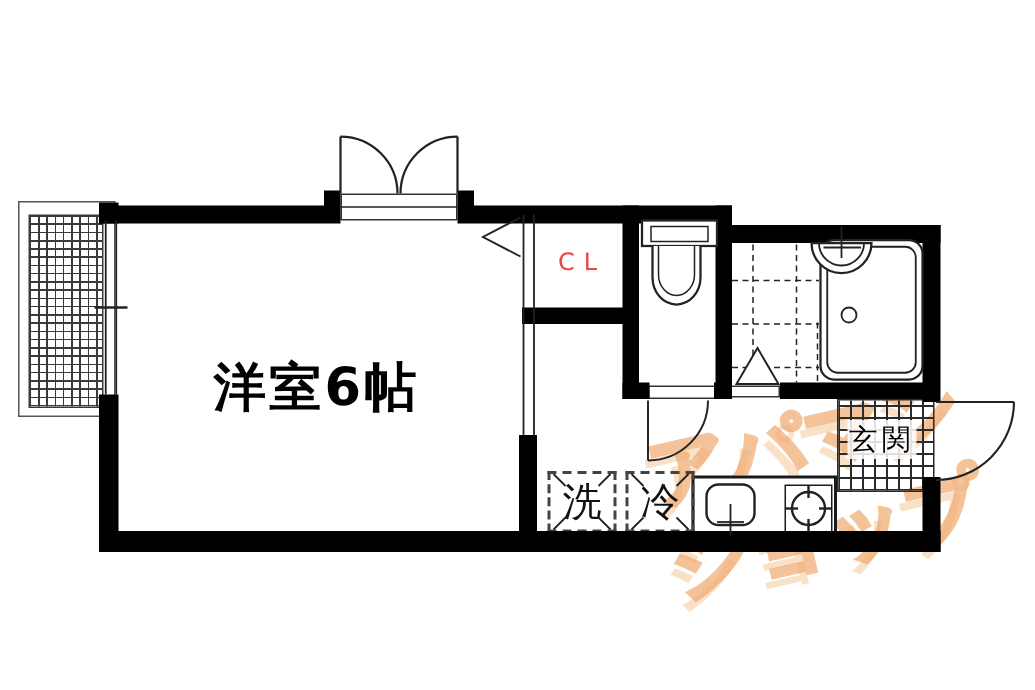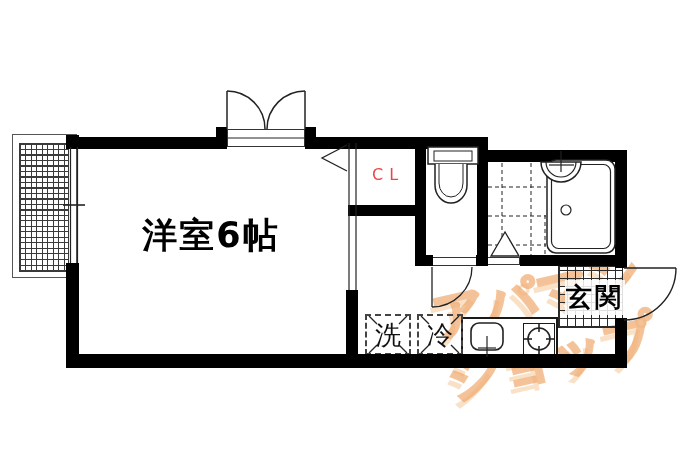--- a/index.html
+++ b/index.html
@@ -16,21 +16,21 @@
     background:
       repeating-linear-gradient(0deg,#2b2b2b 0 1px,transparent 1px 8px),
       repeating-linear-gradient(90deg,#2b2b2b 0 1px,transparent 1px 8px);}
   .counter{position:absolute;background:#fff;border:2px solid #1a1a1a;box-sizing:border-box;z-index:3;}
   .dashed-box{position:absolute;border:2px dashed #444;box-sizing:border-box;z-index:3;
     display:flex;align-items:center;justify-content:center;}
   .appliance-label{font-size:26px;color:#111;line-height:1;}
   .label{position:absolute;z-index:6;color:#000;}
   .room-label{font-size:35px;font-weight:600;letter-spacing:2px;text-align:center;}
   .cl-label{font-size:16px;font-weight:500;letter-spacing:6px;color:#ef4444;text-align:center;}
-  .genkan-label{font-size:26px;font-weight:700;letter-spacing:3px;text-align:left;
+  .genkan-label{font-size:19px;font-weight:400;letter-spacing:3px;text-align:left;
     background:rgba(255,255,255,0.85);padding:0 1px;
     text-shadow:0 0 2px #fff,0 0 2px #fff,0 0 3px #fff;}
   #fixtures{position:absolute;left:0;top:0;z-index:5;}
   .watermark{position:absolute;left:415px;top:236px;width:260px;height:180px;z-index:1;
     display:flex;flex-direction:column;align-items:center;justify-content:center;
     transform:rotate(-13deg);}
   .wm-line{font-size:51px;font-weight:800;line-height:1.25;white-space:nowrap;letter-spacing:1px;
     color:rgba(255,250,244,0.35);
     -webkit-text-stroke:3px rgba(238,163,99,0.65);
     text-shadow:-6px 7px 0 rgba(244,201,155,0.55);}
@@ -166,17 +166,17 @@
           <path d="M369,353 L377,345"></path>
           <path d="M407,353 L399,345"></path>
         <path d="M421,316 L429,324"></path>
           <path d="M459,316 L451,324"></path>
           <path d="M421,353 L429,345"></path>
           <path d="M459,353 L451,345"></path>
       </g>
     </g>
   </svg>
 
-  <div class="label room-label" style="left:106px;top:212px;width:210px;">洋室6帖</div>
+  <div class="label room-label" style="left:106px;top:235px;width:210px;">洋室6帖</div>
   <div class="label cl-label" style="left:364px;top:165px;width:48px;">CL</div>
   <div class="label genkan-label" style="left:565px;top:280px;">玄関</div>
 
 </div>
 
 </body></html>

